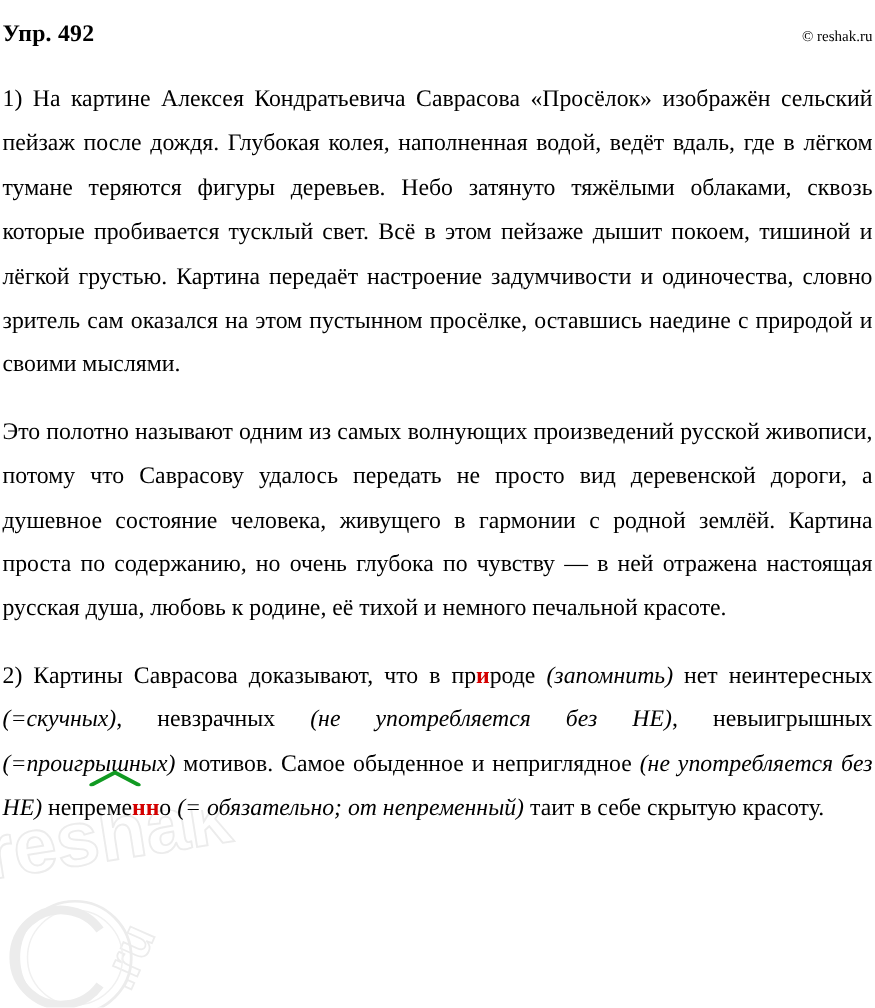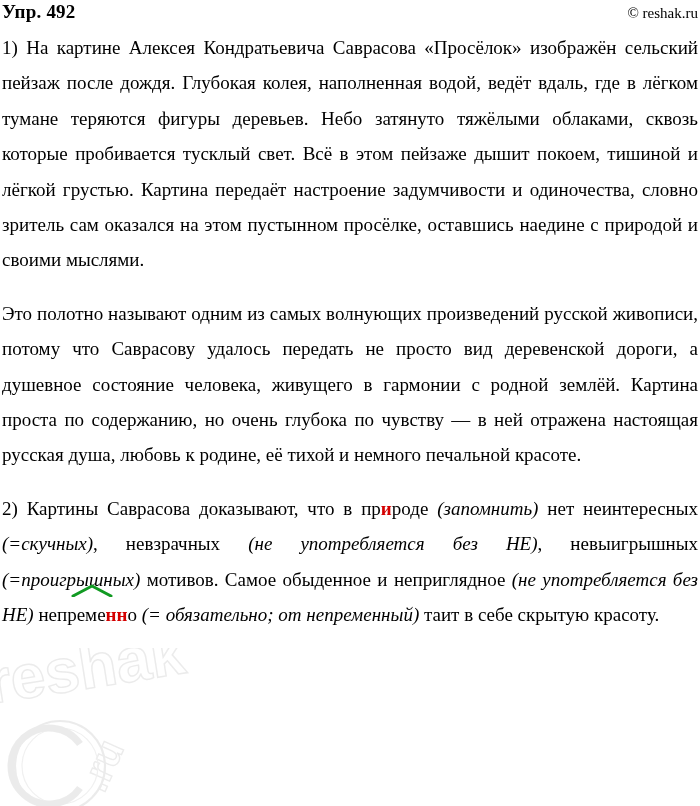--- a/index.html
+++ b/index.html
@@ -30,31 +30,31 @@
   }
   .watermark svg { display: block; }
 
   
   .header {
     position: relative;
     z-index: 2;
     display: flex;
     align-items: baseline;
     justify-content: space-between;
-    padding: 0 2px;
+    padding: 16px 2px;
     height: 30px;
   }
   .ex-title {
     font-size: 19px;
     font-weight: bold;
     letter-spacing: 0.2px;
     line-height: 24px;
   }
   .site-credit {
-    font-size: 15px;
+    font-size: 12px;
     line-height: 24px;
     white-space: nowrap;
   }
 
   
   .doc {
     position: relative;
     z-index: 2;
     padding: 0 2px;
   }

